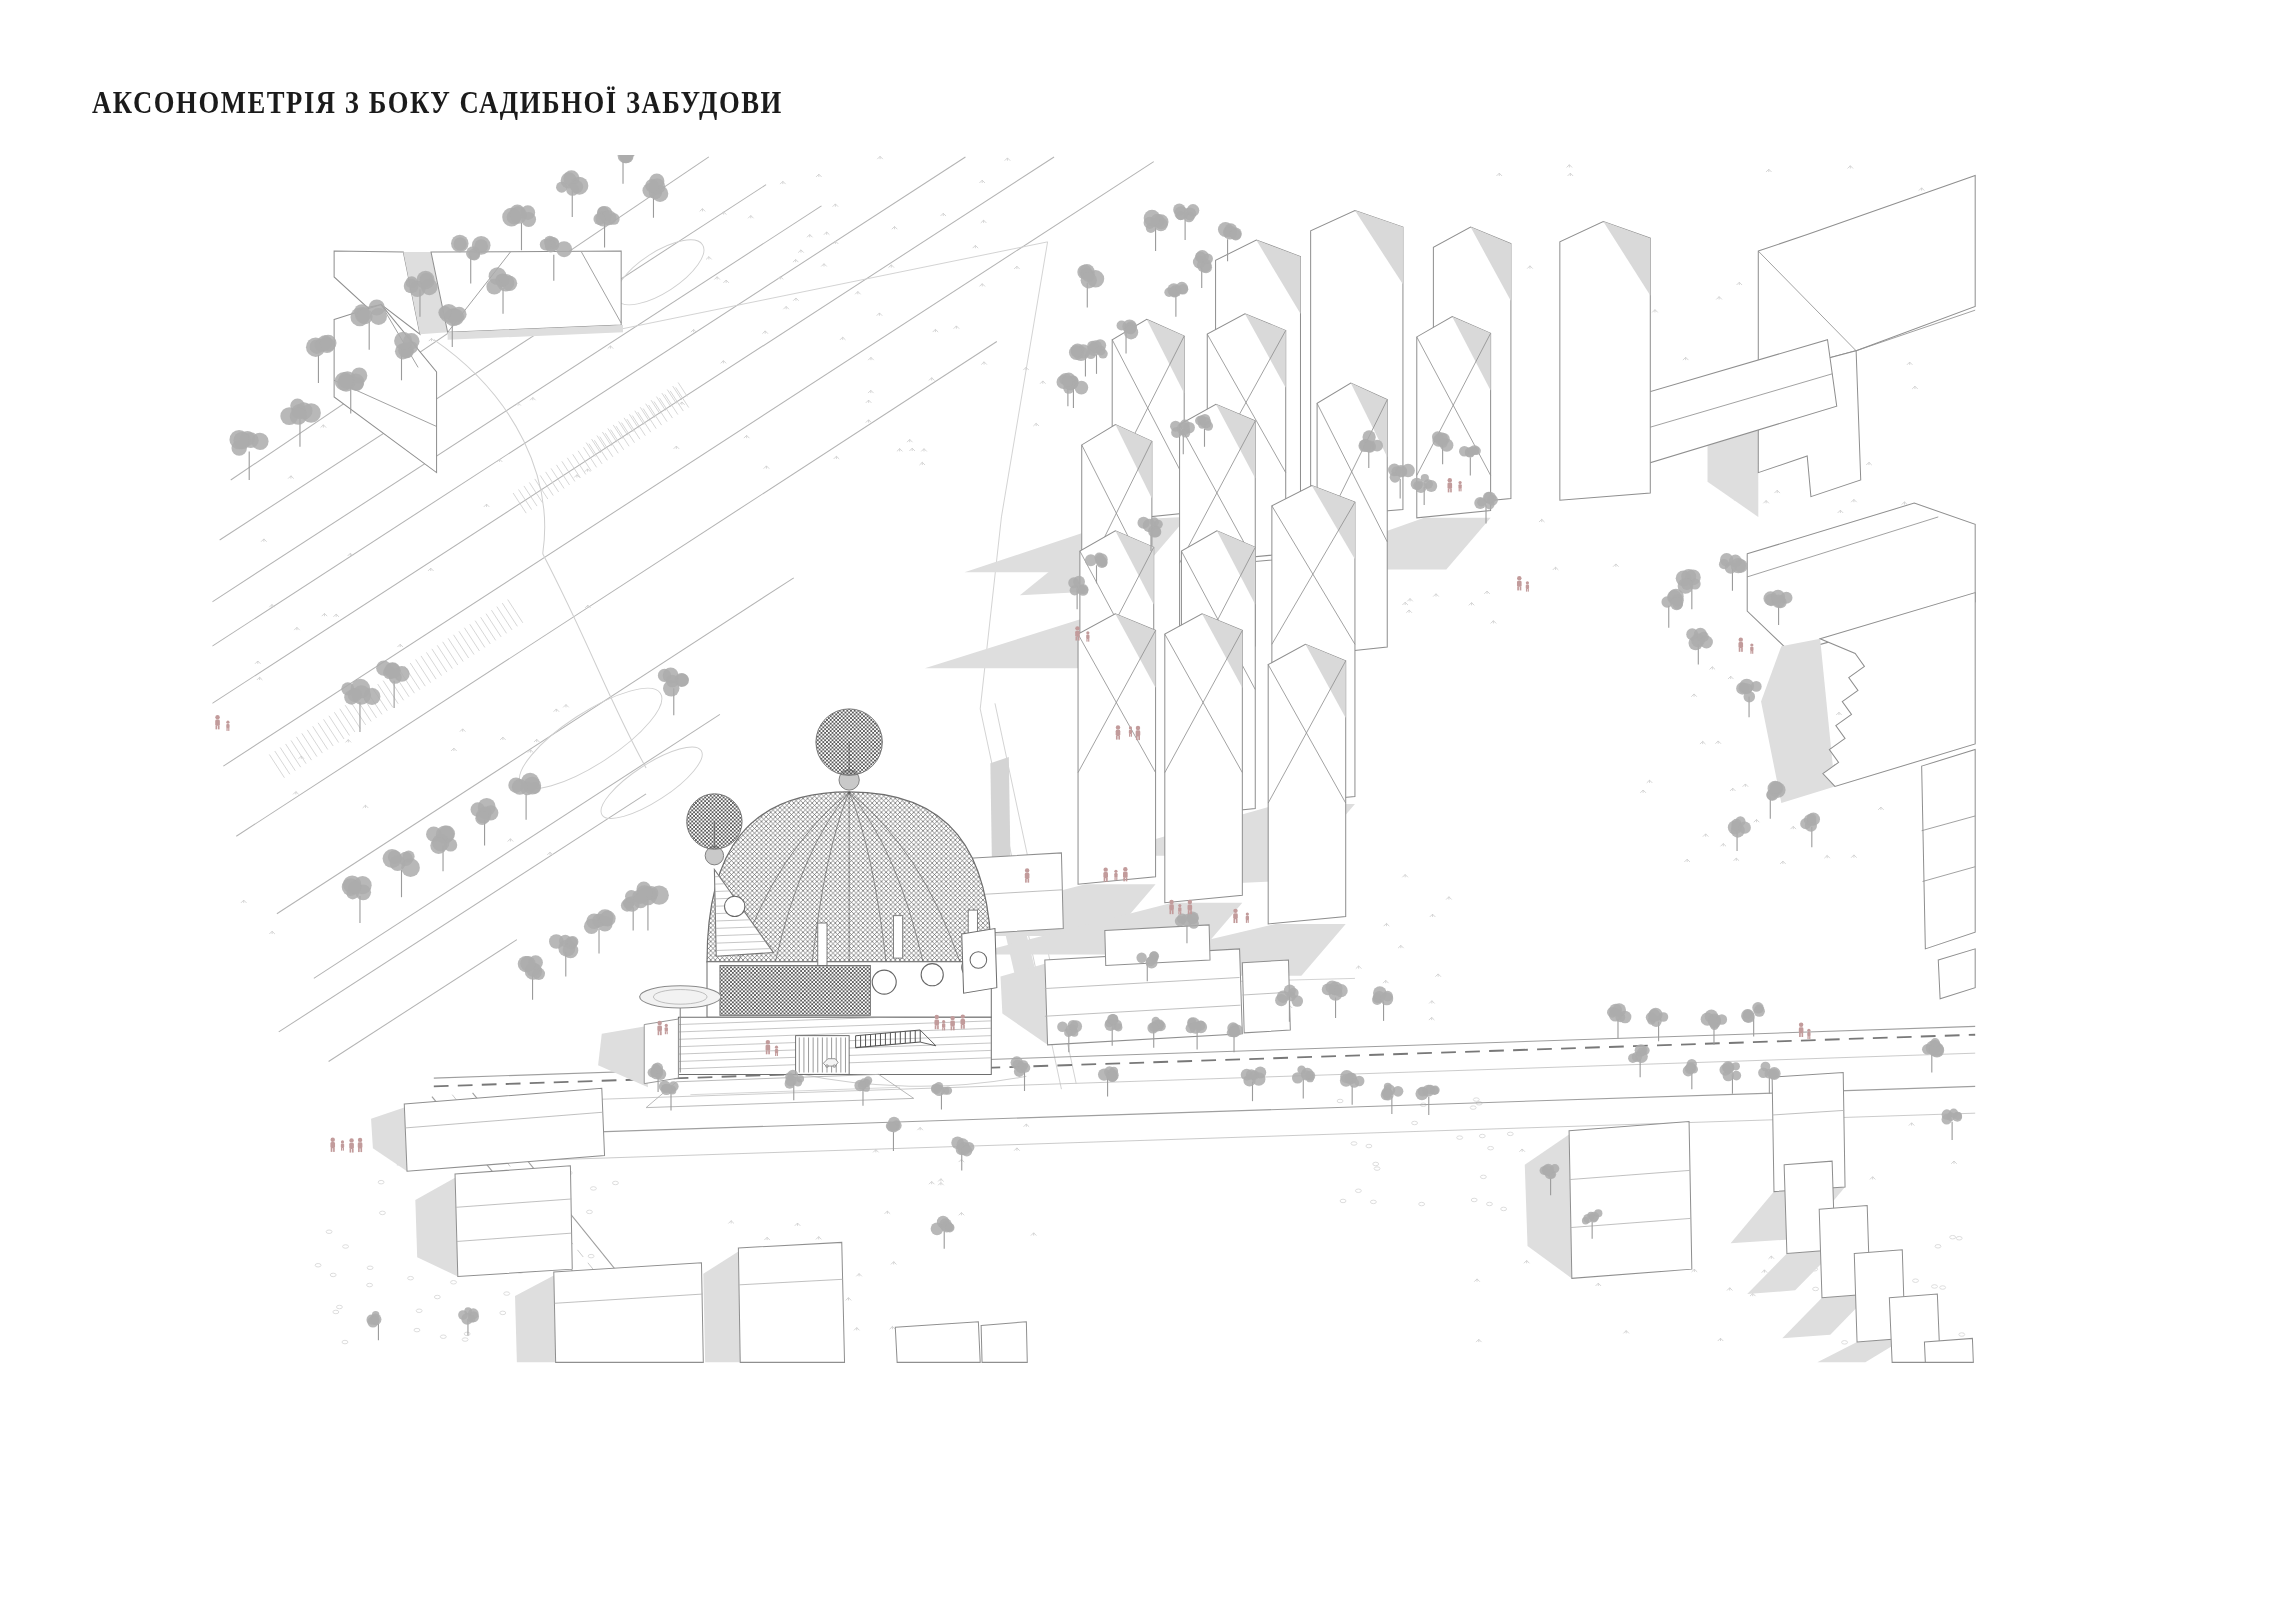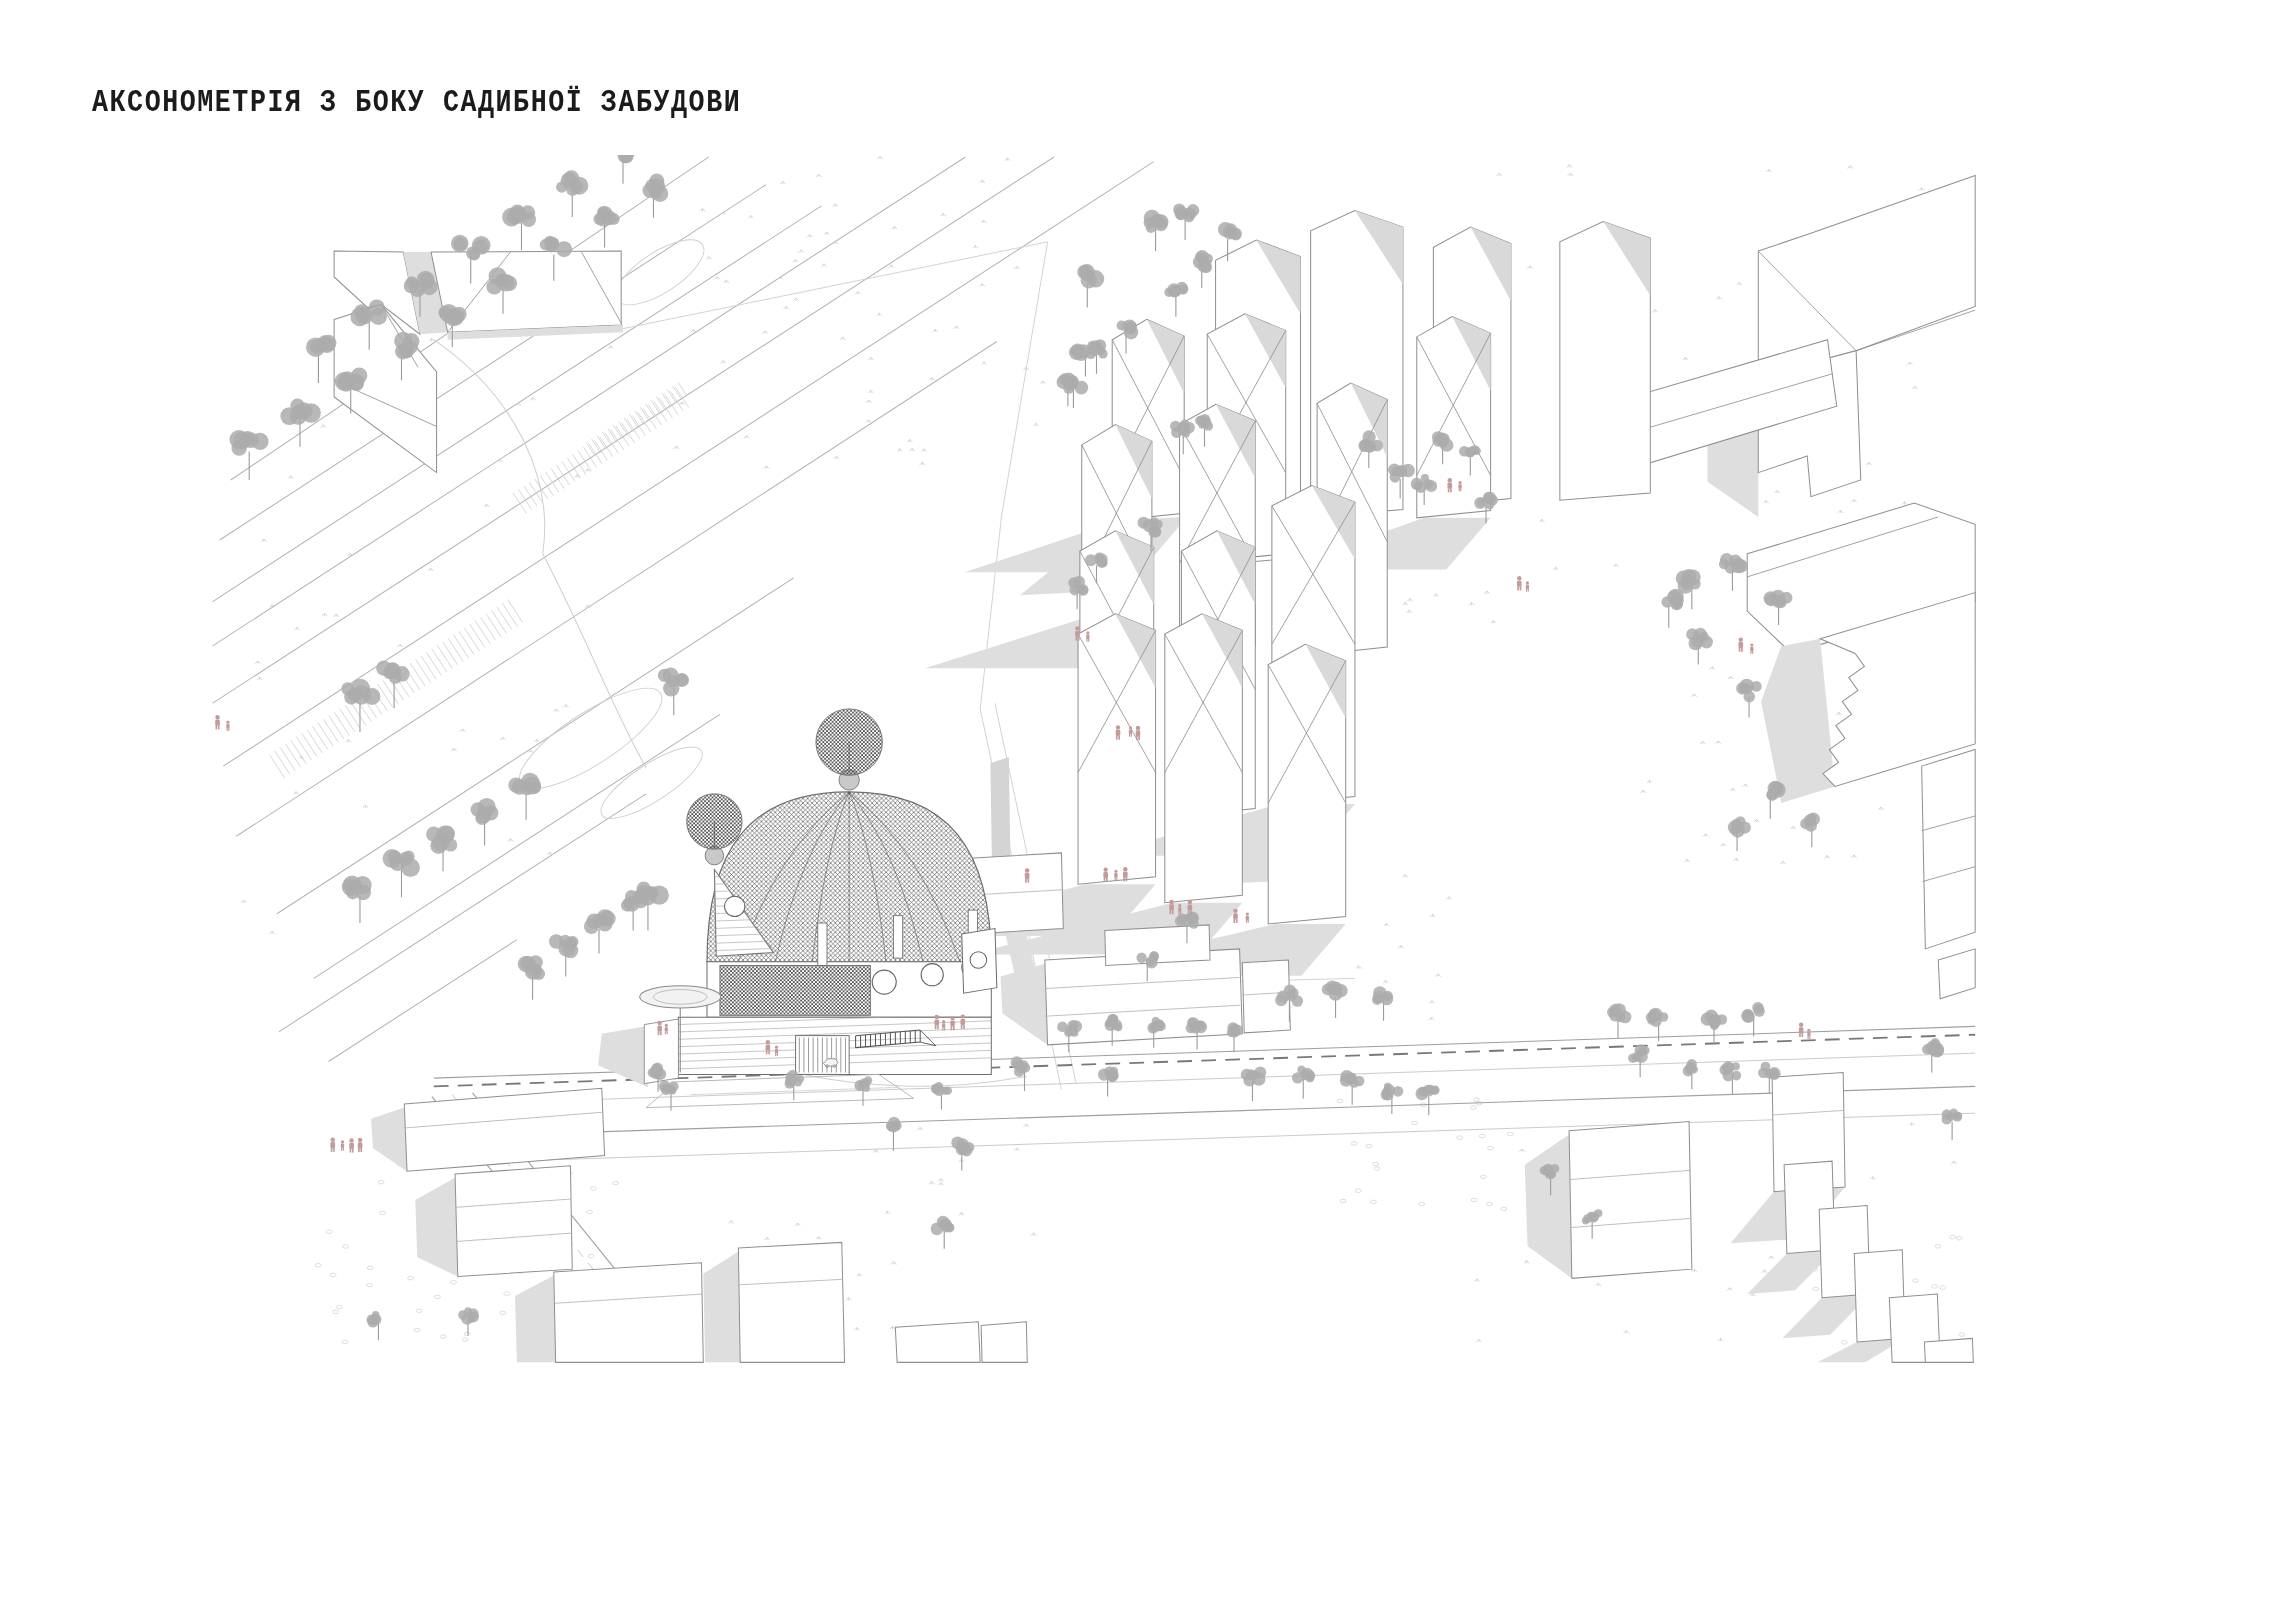--- a/index.html
+++ b/index.html
@@ -1,17 +1,17 @@
 <!DOCTYPE html>
 <html style="font-size:14.8px"><head>
 <meta charset="utf-8">
 <style>
   html,body{margin:0;padding:0;background:#ffffff;}
   .page{position:relative;width:2289px;height:1619px;background:#fff;overflow:hidden;
-        font-family:Liberation Mono, monospace;}
+        font-family:Liberation Serif, serif;}
   .title{position:absolute;left:92px;top:85px;font-size:31px;font-weight:600;
          letter-spacing:1.8px;color:#1b1b1b;white-space:nowrap;
          transform:scaleX(.86);transform-origin:left top;}
   svg{position:absolute;left:0;top:0;}
 </style>
 </head>
 <body>
 
 <div class="page">
   <div class="title">АКСОНОМЕТРІЯ З БОКУ САДИБНОЇ ЗАБУДОВИ</div>

